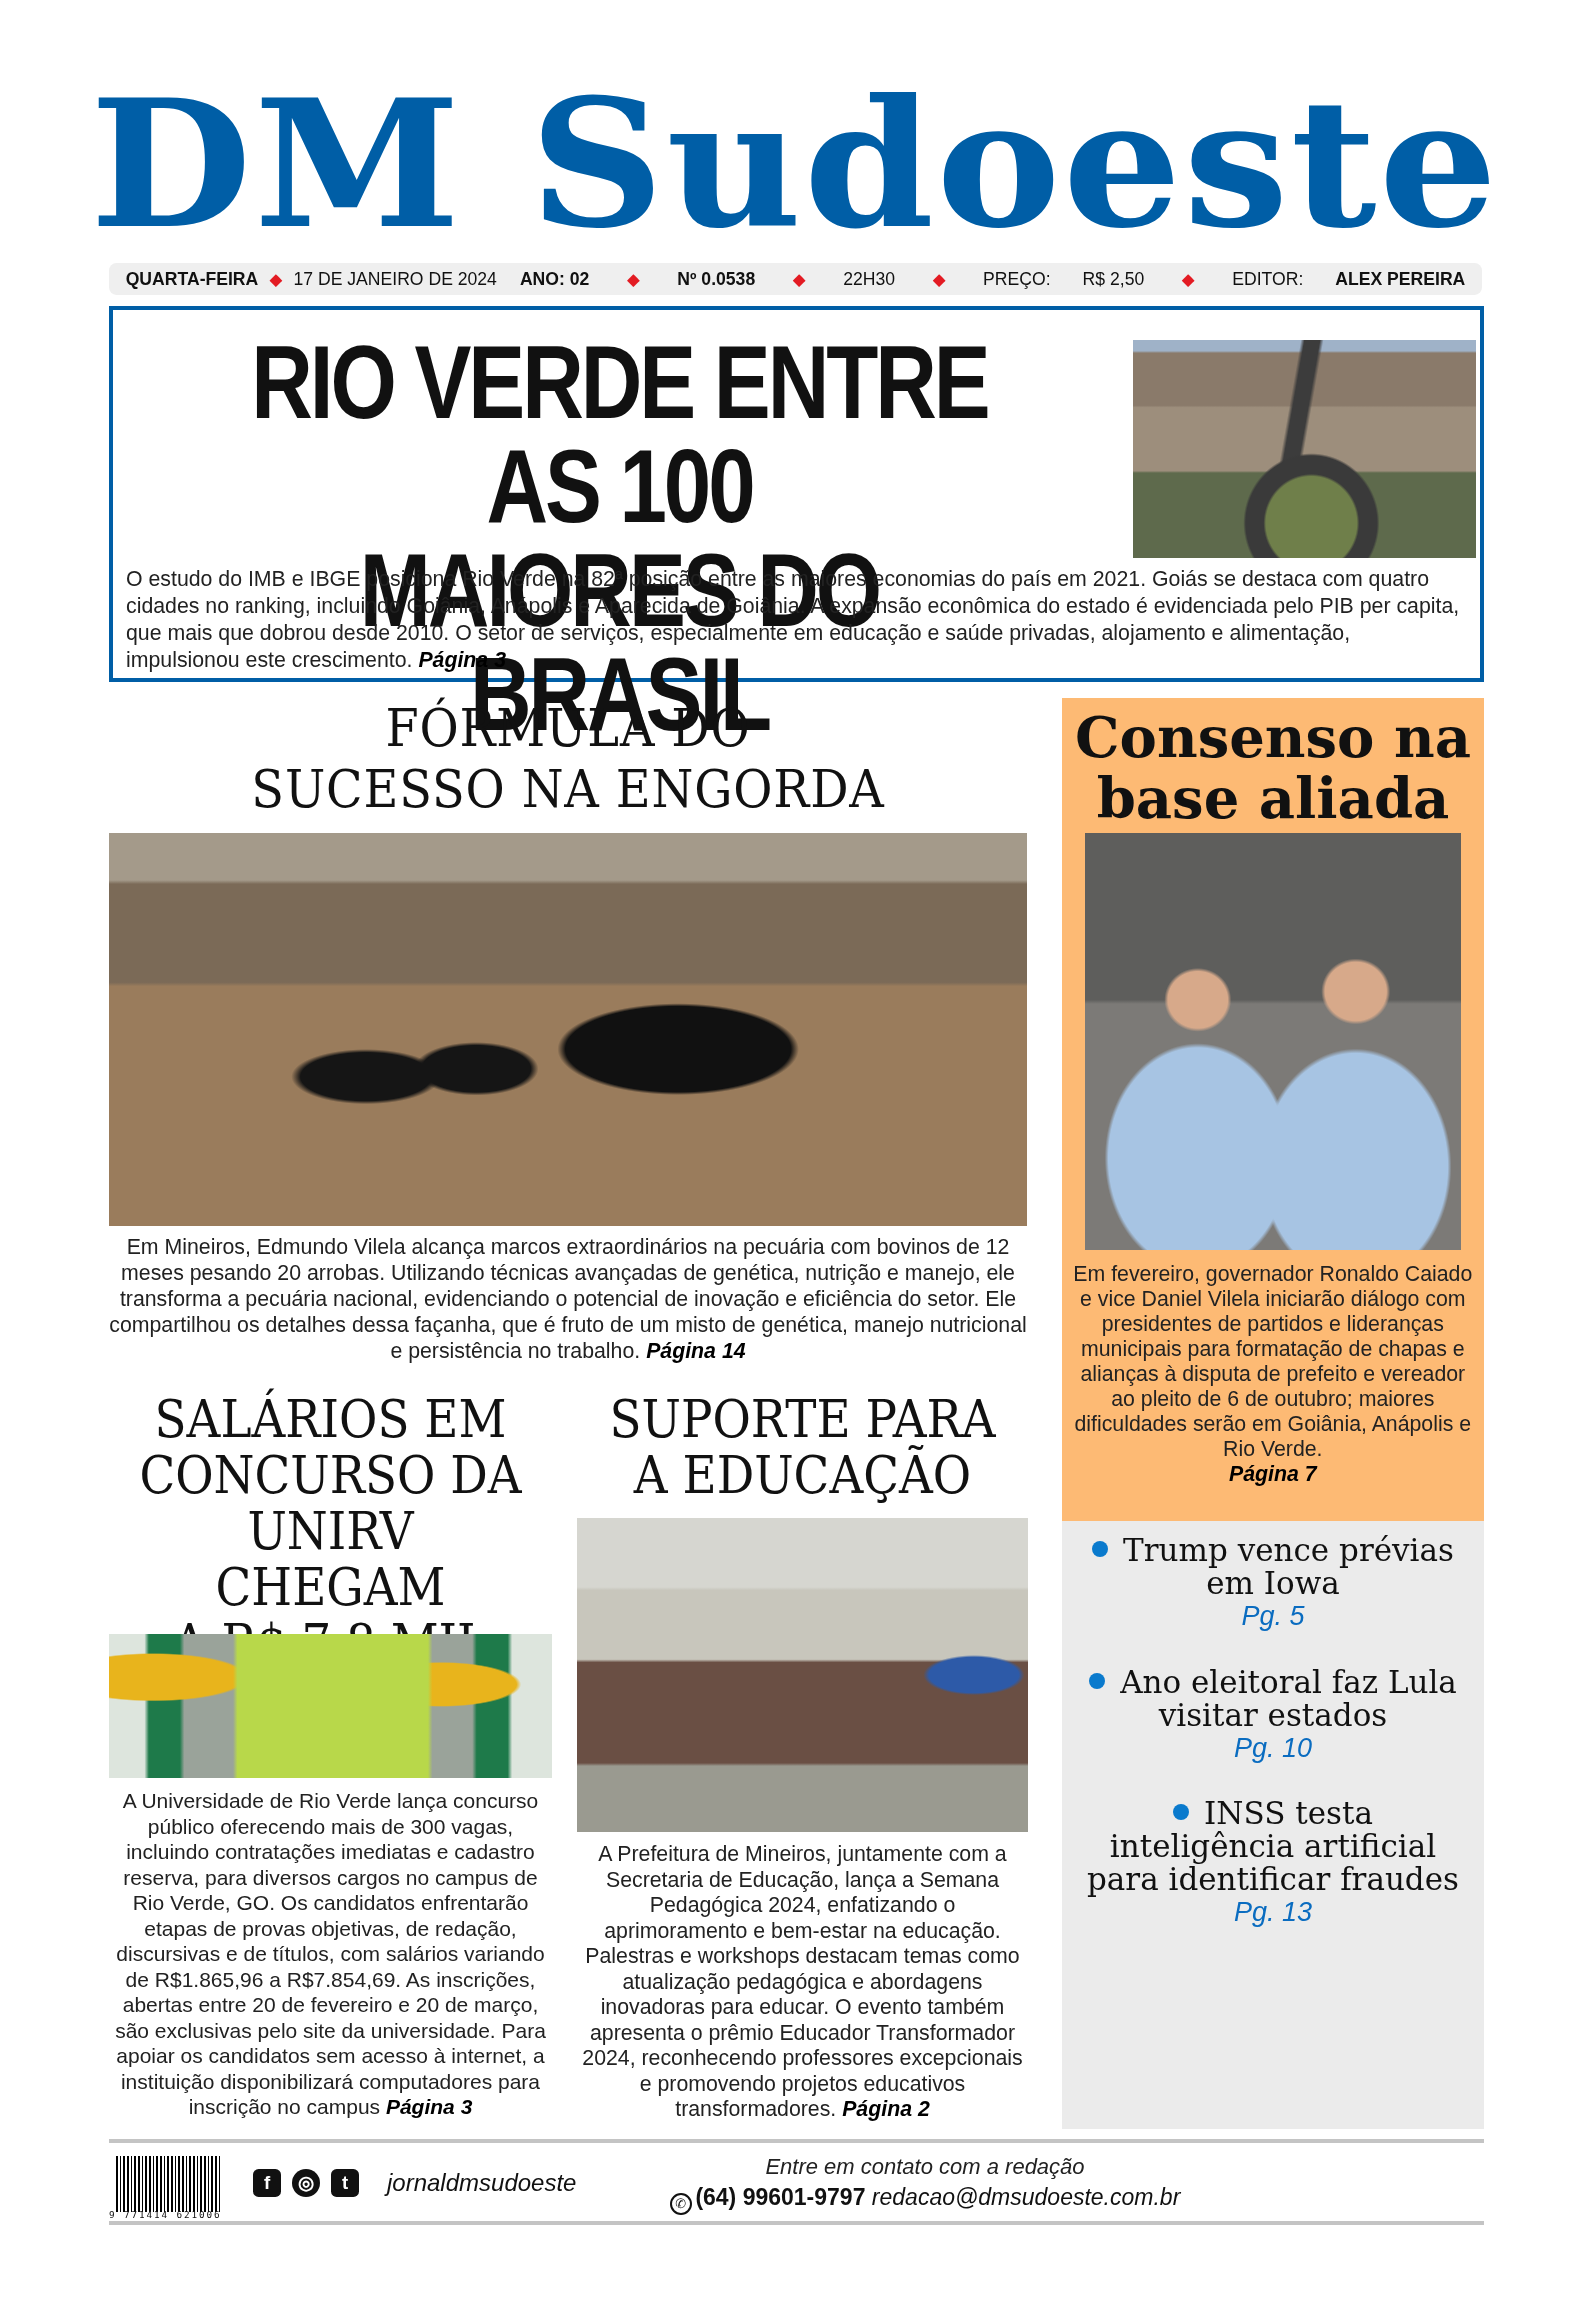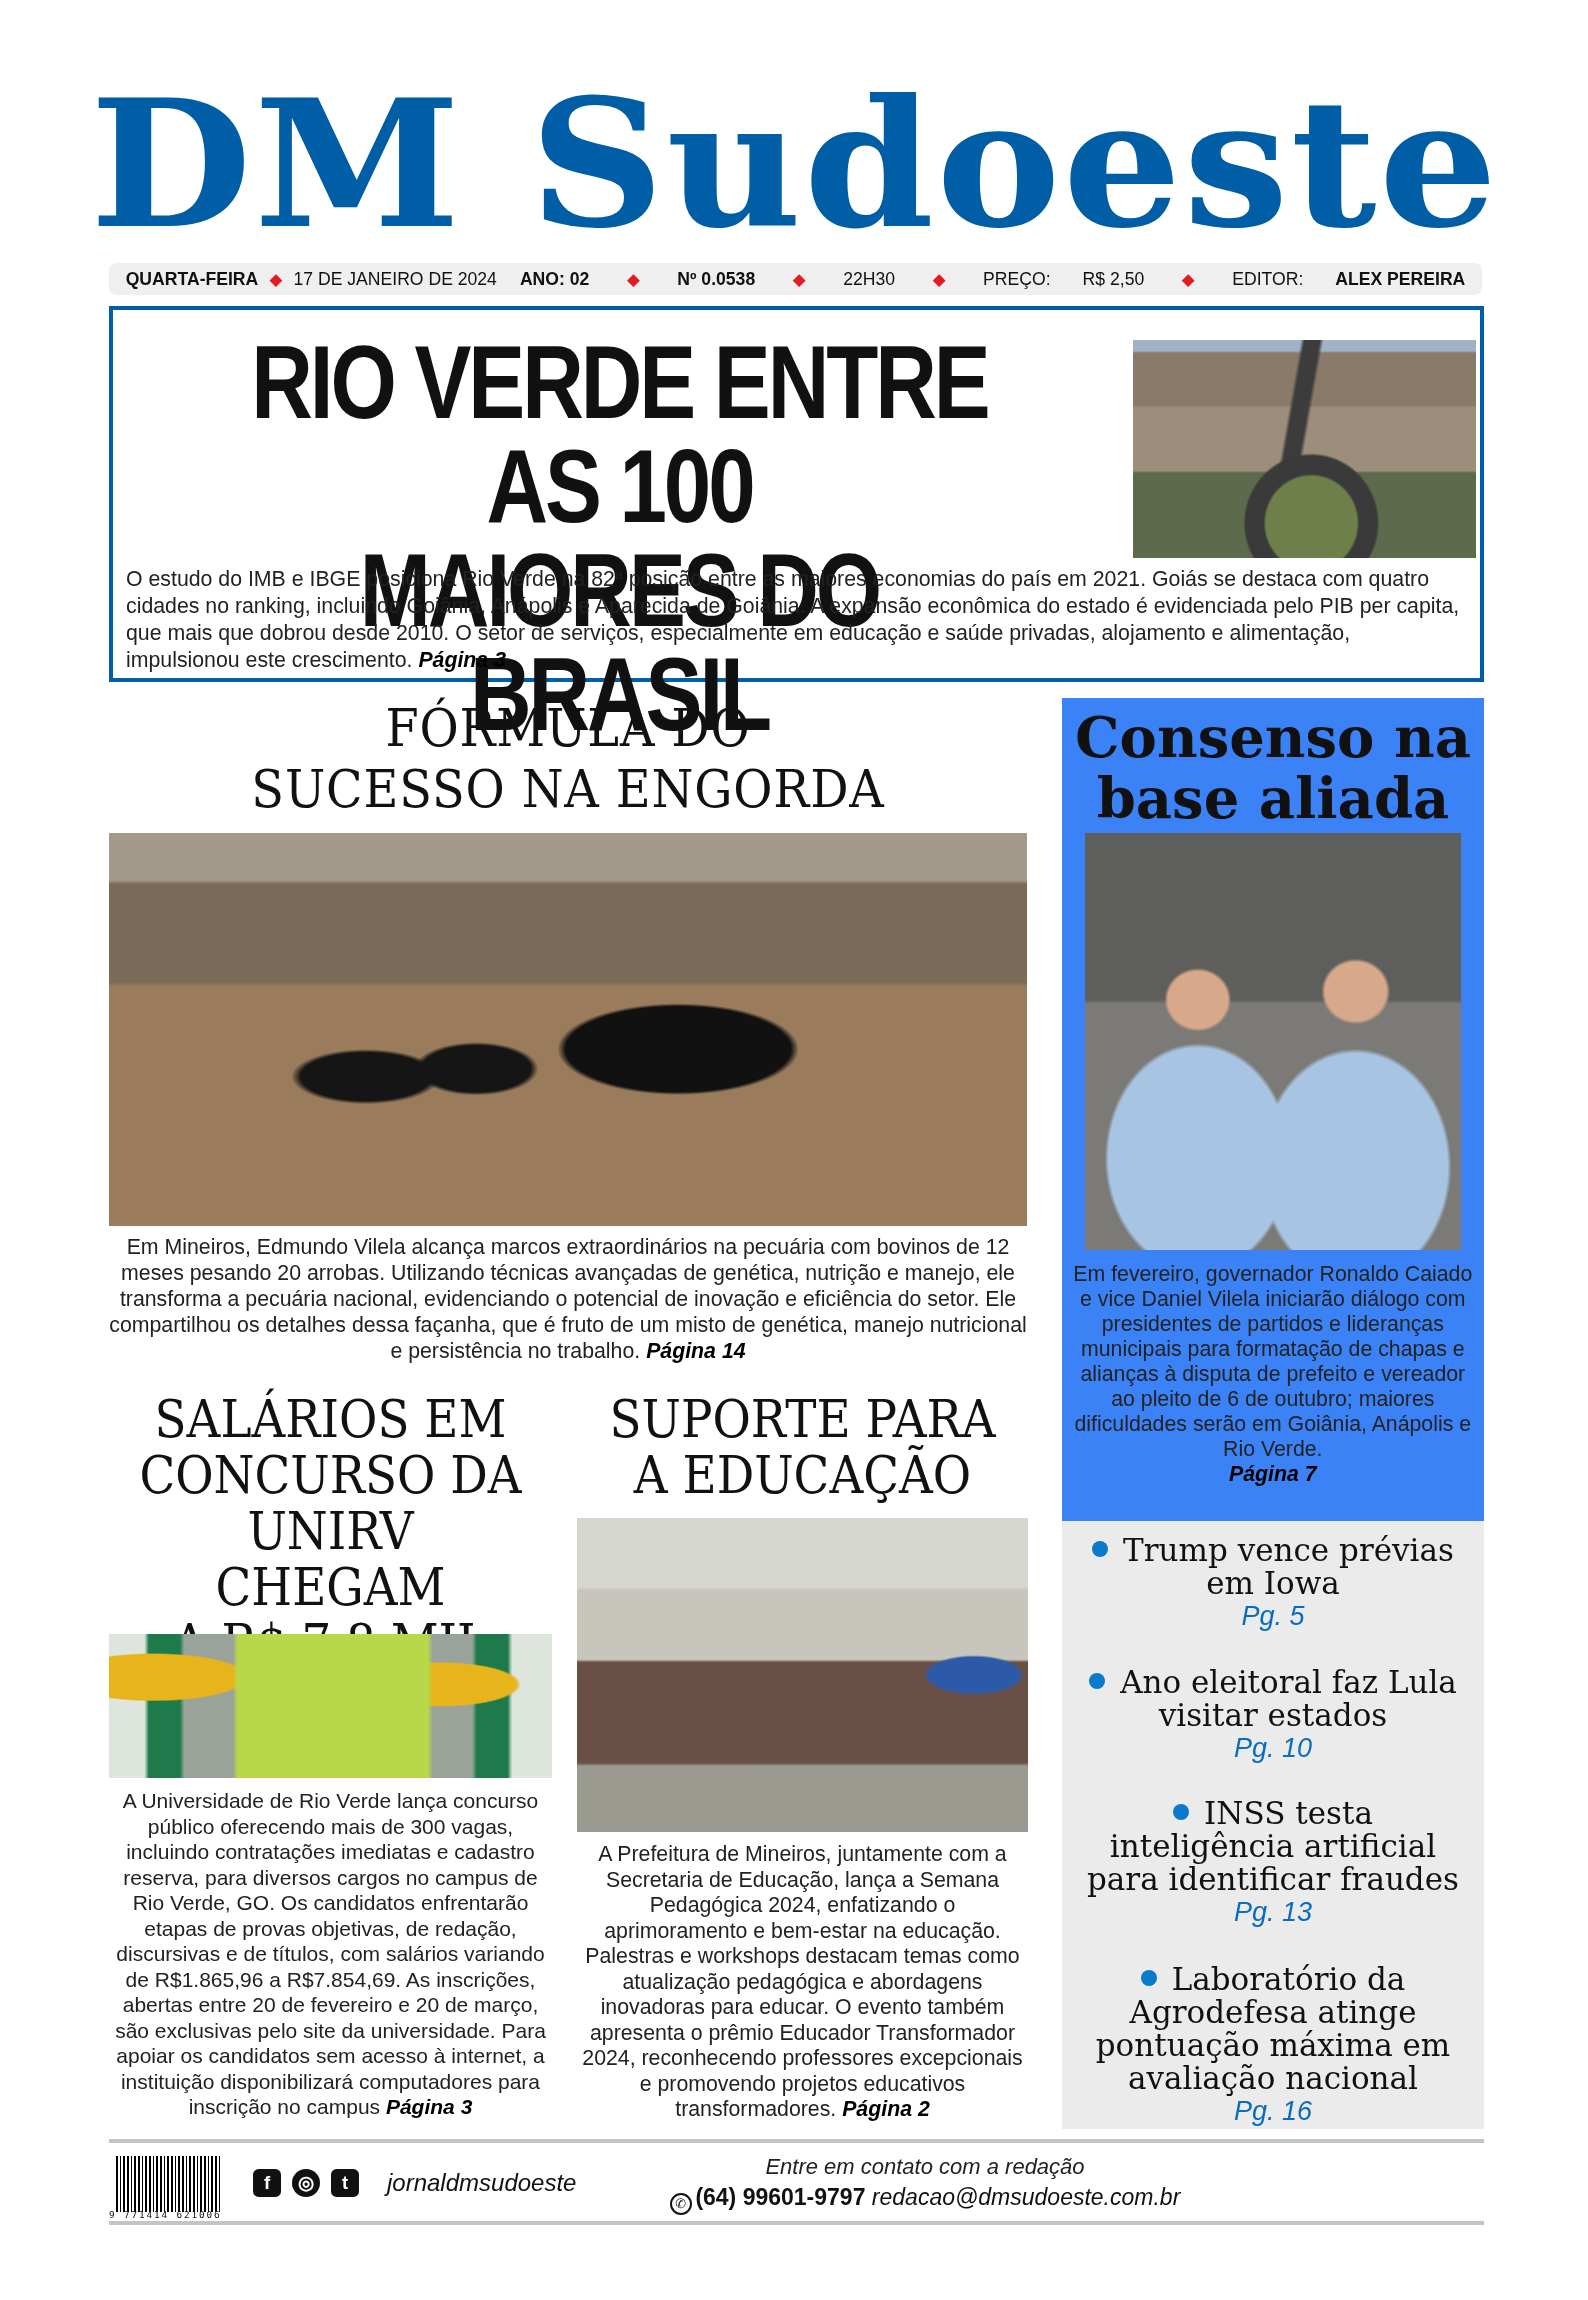--- a/index.html
+++ b/index.html
@@ -59,21 +59,21 @@
 
   .story-educacao { position: absolute; left: 577px; top: 1391px; width: 451px; }
   .story-educacao .h-serif { font-size: 52px; line-height: 56px; transform: scaleX(0.9); }
   .edu-photo { position: absolute; left: 577px; top: 1518px; width: 451px; height: 314px;
                background:
                  radial-gradient(ellipse at 88% 50%, #2d5aa8 0 8%, transparent 9%),
                  linear-gradient(180deg, #d6d6d0 0 22%, #c8c6bc 23% 45%, #6a4f44 46% 78%, #9a9a90 79%); }
   .edu-body { position: absolute; left: 577px; top: 1842px; width: 451px; text-align: center;
               font-size: 21.3px; line-height: 25.5px; color: #222; }
 
-  .sidebar-consenso { position: absolute; left: 1062px; top: 698px; width: 422px; height: 1028px; background: #3b82f6; }
+  .sidebar-consenso { position: absolute; left: 1062px; top: 698px; width: 422px; height: 1028px; background: #fdba74; }
   .sidebar-consenso .h-serif { position: absolute; left: 0; top: 9.3px; width: 422px; font-weight: bold;
                                font-size: 56px; line-height: 61px; }
   .politics-photo { position: absolute; left: 23px; top: 135px; width: 376px; height: 417px;
                     background:
                       radial-gradient(ellipse at 30% 40%, #d7a98a 0 8%, transparent 9%),
                       radial-gradient(ellipse at 72% 38%, #d7a98a 0 8%, transparent 9%),
                       radial-gradient(ellipse at 30% 78%, #a7c4e3 0 24%, transparent 25%),
                       radial-gradient(ellipse at 72% 80%, #a7c4e3 0 24%, transparent 25%),
                       linear-gradient(180deg, #5e5e5c 0 40%, #7c7a77 41%); }
   .consenso-body { position: absolute; left: 9.3px; top: 564px; width: 403px; text-align: center;
@@ -191,24 +191,20 @@
     <div class="brief-pg">Pg. 5</div>
   </div>
   <div class="brief" style="top:145px;">
     <div class="brief-title"><span class="bullet"></span><span>Ano eleitoral faz Lula visitar estados</span></div>
     <div class="brief-pg">Pg. 10</div>
   </div>
   <div class="brief" style="top:276px;">
     <div class="brief-title"><span class="bullet"></span><span>INSS testa inteligência artificial para identificar fraudes</span></div>
     <div class="brief-pg">Pg. 13</div>
   </div>
-  <div class="brief" style="top:442px;">
-    <div class="brief-title"><span class="bullet"></span><span>Laboratório da Agrodefesa atinge pontuação máxima em avaliação nacional</span></div>
-    <div class="brief-pg">Pg. 16</div>
-  </div>
 </div>
 
 <div class="footer-rule" style="top:2139px;"></div>
 <div class="footer">
   <div class="barcode"></div>
   <div class="barcode-num">9 771414 621006</div>
   <div class="social">
     <div class="soc-icon">f</div>
     <div class="soc-icon round">◎</div>
     <div class="soc-icon">t</div>

